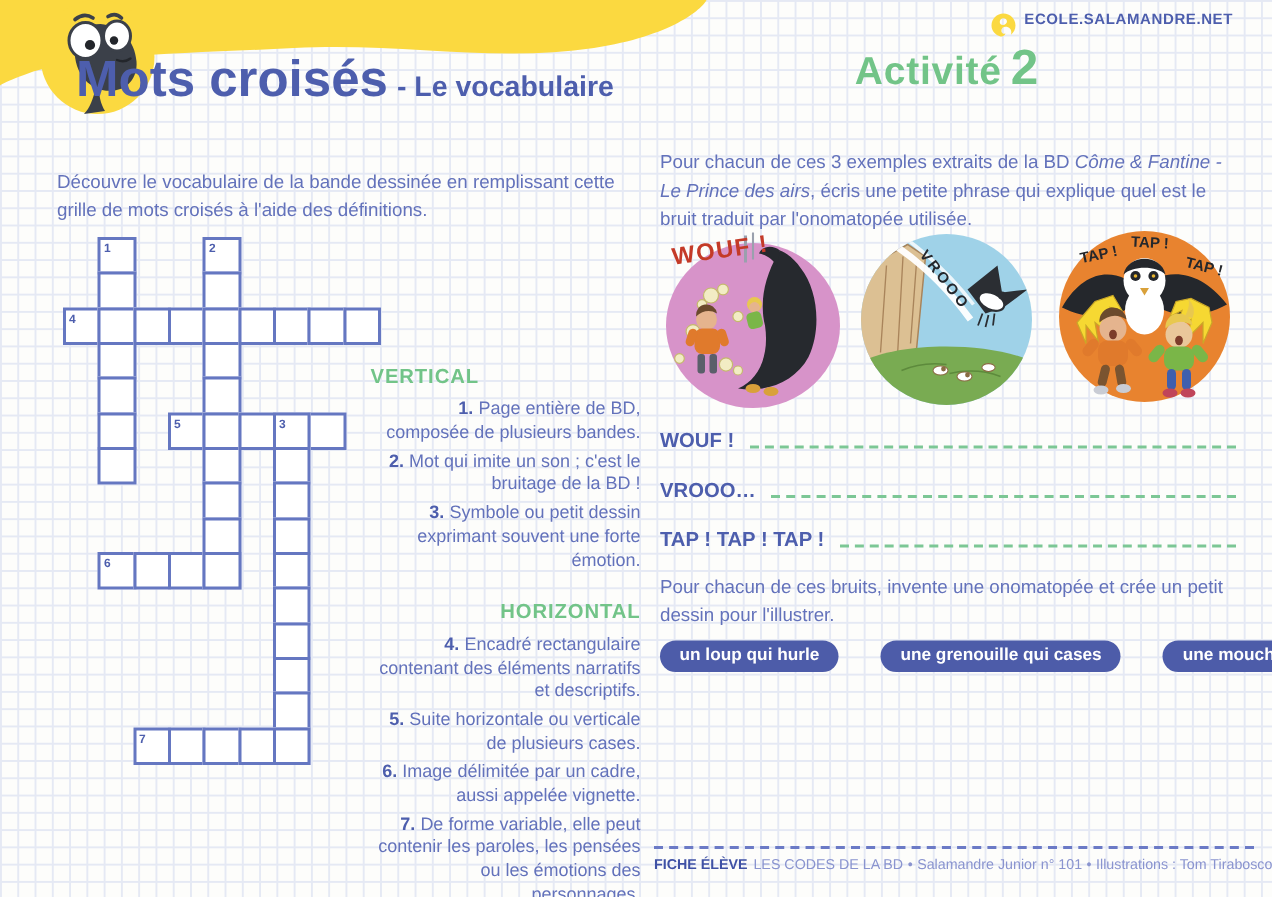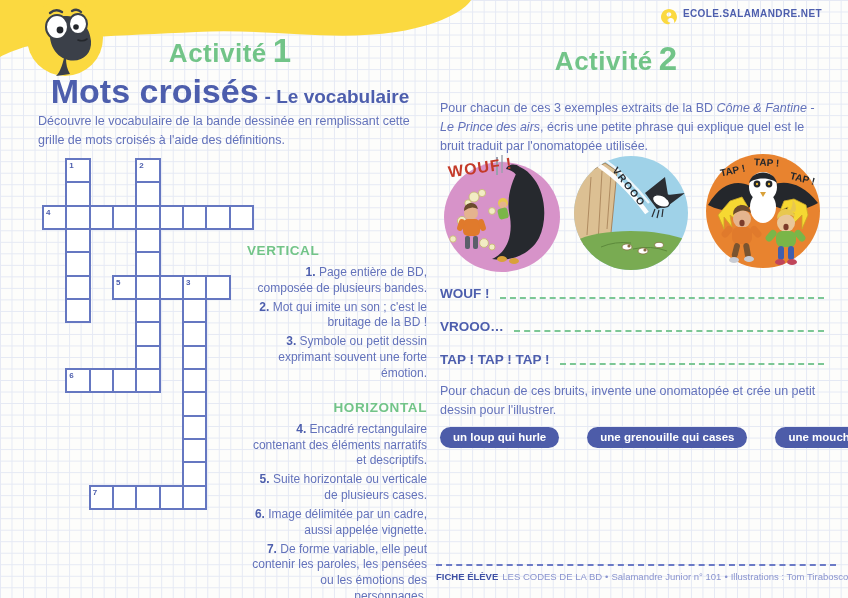--- a/index.html
+++ b/index.html
@@ -20,21 +20,21 @@
   .site-badge span { font-size:10px; font-weight:bold; color:#4d5ead; letter-spacing:.4px; }
 
   .kicker { text-align:center; color:#72c488; font-weight:bold; }
   .kicker .k-word { font-size:26px; letter-spacing:.5px; }
   .kicker .k-num  { font-size:33px; margin-left:6px; }
   .big-title { text-align:center; margin-top:2px; color:#4d5ead; font-weight:bold; white-space:nowrap; }
   .big-title .t-main { font-size:34px; }
   .big-title .t-sub  { font-size:19px; margin-left:6px; }
 
   .col-left-head  { position:absolute; left:30px;  top:32px; width:400px; }
-  .col-right-head { position:absolute; left:420px; top:26px; width:392px;margin-top:14px; }
+  .col-right-head { position:absolute; left:435px; top:26px; width:392px; }
 
   .intro { color:#6372bb; font-size:12.5px; line-height:1.5; }
   .intro .it { font-style:italic; }
   #intro1 { position:absolute; left:38px;  top:112px; width:390px; }
   #intro2 { position:absolute; left:440px; top:99px;  width:388px; }
 
   
   #crossword { position:absolute; left:42px; top:158px; width:214px; height:354px; }
   .cw-cell {
     position:absolute; background:#fff; border:2px solid #6577c1;
@@ -103,23 +103,20 @@
   </svg>
 
   <div class="site-badge">
     <svg width="18" height="18" viewBox="0 0 18 18">
       <path d="M9,1 C13.4,1 17,4.6 17,9 C17,11.5 15.8,13.7 14,15.1 C14.6,13 14,11 12,10.2 C9.8,9.3 7.4,10.4 7.6,12.6 C7.7,14 9,14.8 10.3,14.4 C9.9,15.7 8.6,16.6 7,16.3 C3.6,15.4 1,12.5 1,9 C1,4.6 4.6,1 9,1 Z M9,4.2 C7.6,4.2 6.5,5.3 6.5,6.6 C6.5,7.9 7.6,8.8 9,8.6 C10.4,8.4 11.4,7.4 11.3,6.2 C11.2,5 10.2,4.2 9,4.2 Z" fill="#fbd940"></path>
     </svg>
     <span>ECOLE.SALAMANDRE.NET</span>
   </div>
 
   <div class="col-left-head">
-    <div class="kicker">
-      <span class="k-word">Activité</span><span class="k-num">1</span>
-    </div>
     <div class="big-title">
       <span class="t-main">Mots croisés</span><span class="t-sub">- Le vocabulaire</span>
     </div>
   </div>
 
   <p class="intro" id="intro1">Découvre le vocabulaire de la bande dessinée en remplissant cette grille de mots croisés à l'aide des définitions.</p>
 
   <div id="crossword">
       <div class="cw-cell" style="left: 23.33px; top: 0px; width: 25.33px; height: 25.33px;">
         <span class="cw-num">1</span>

